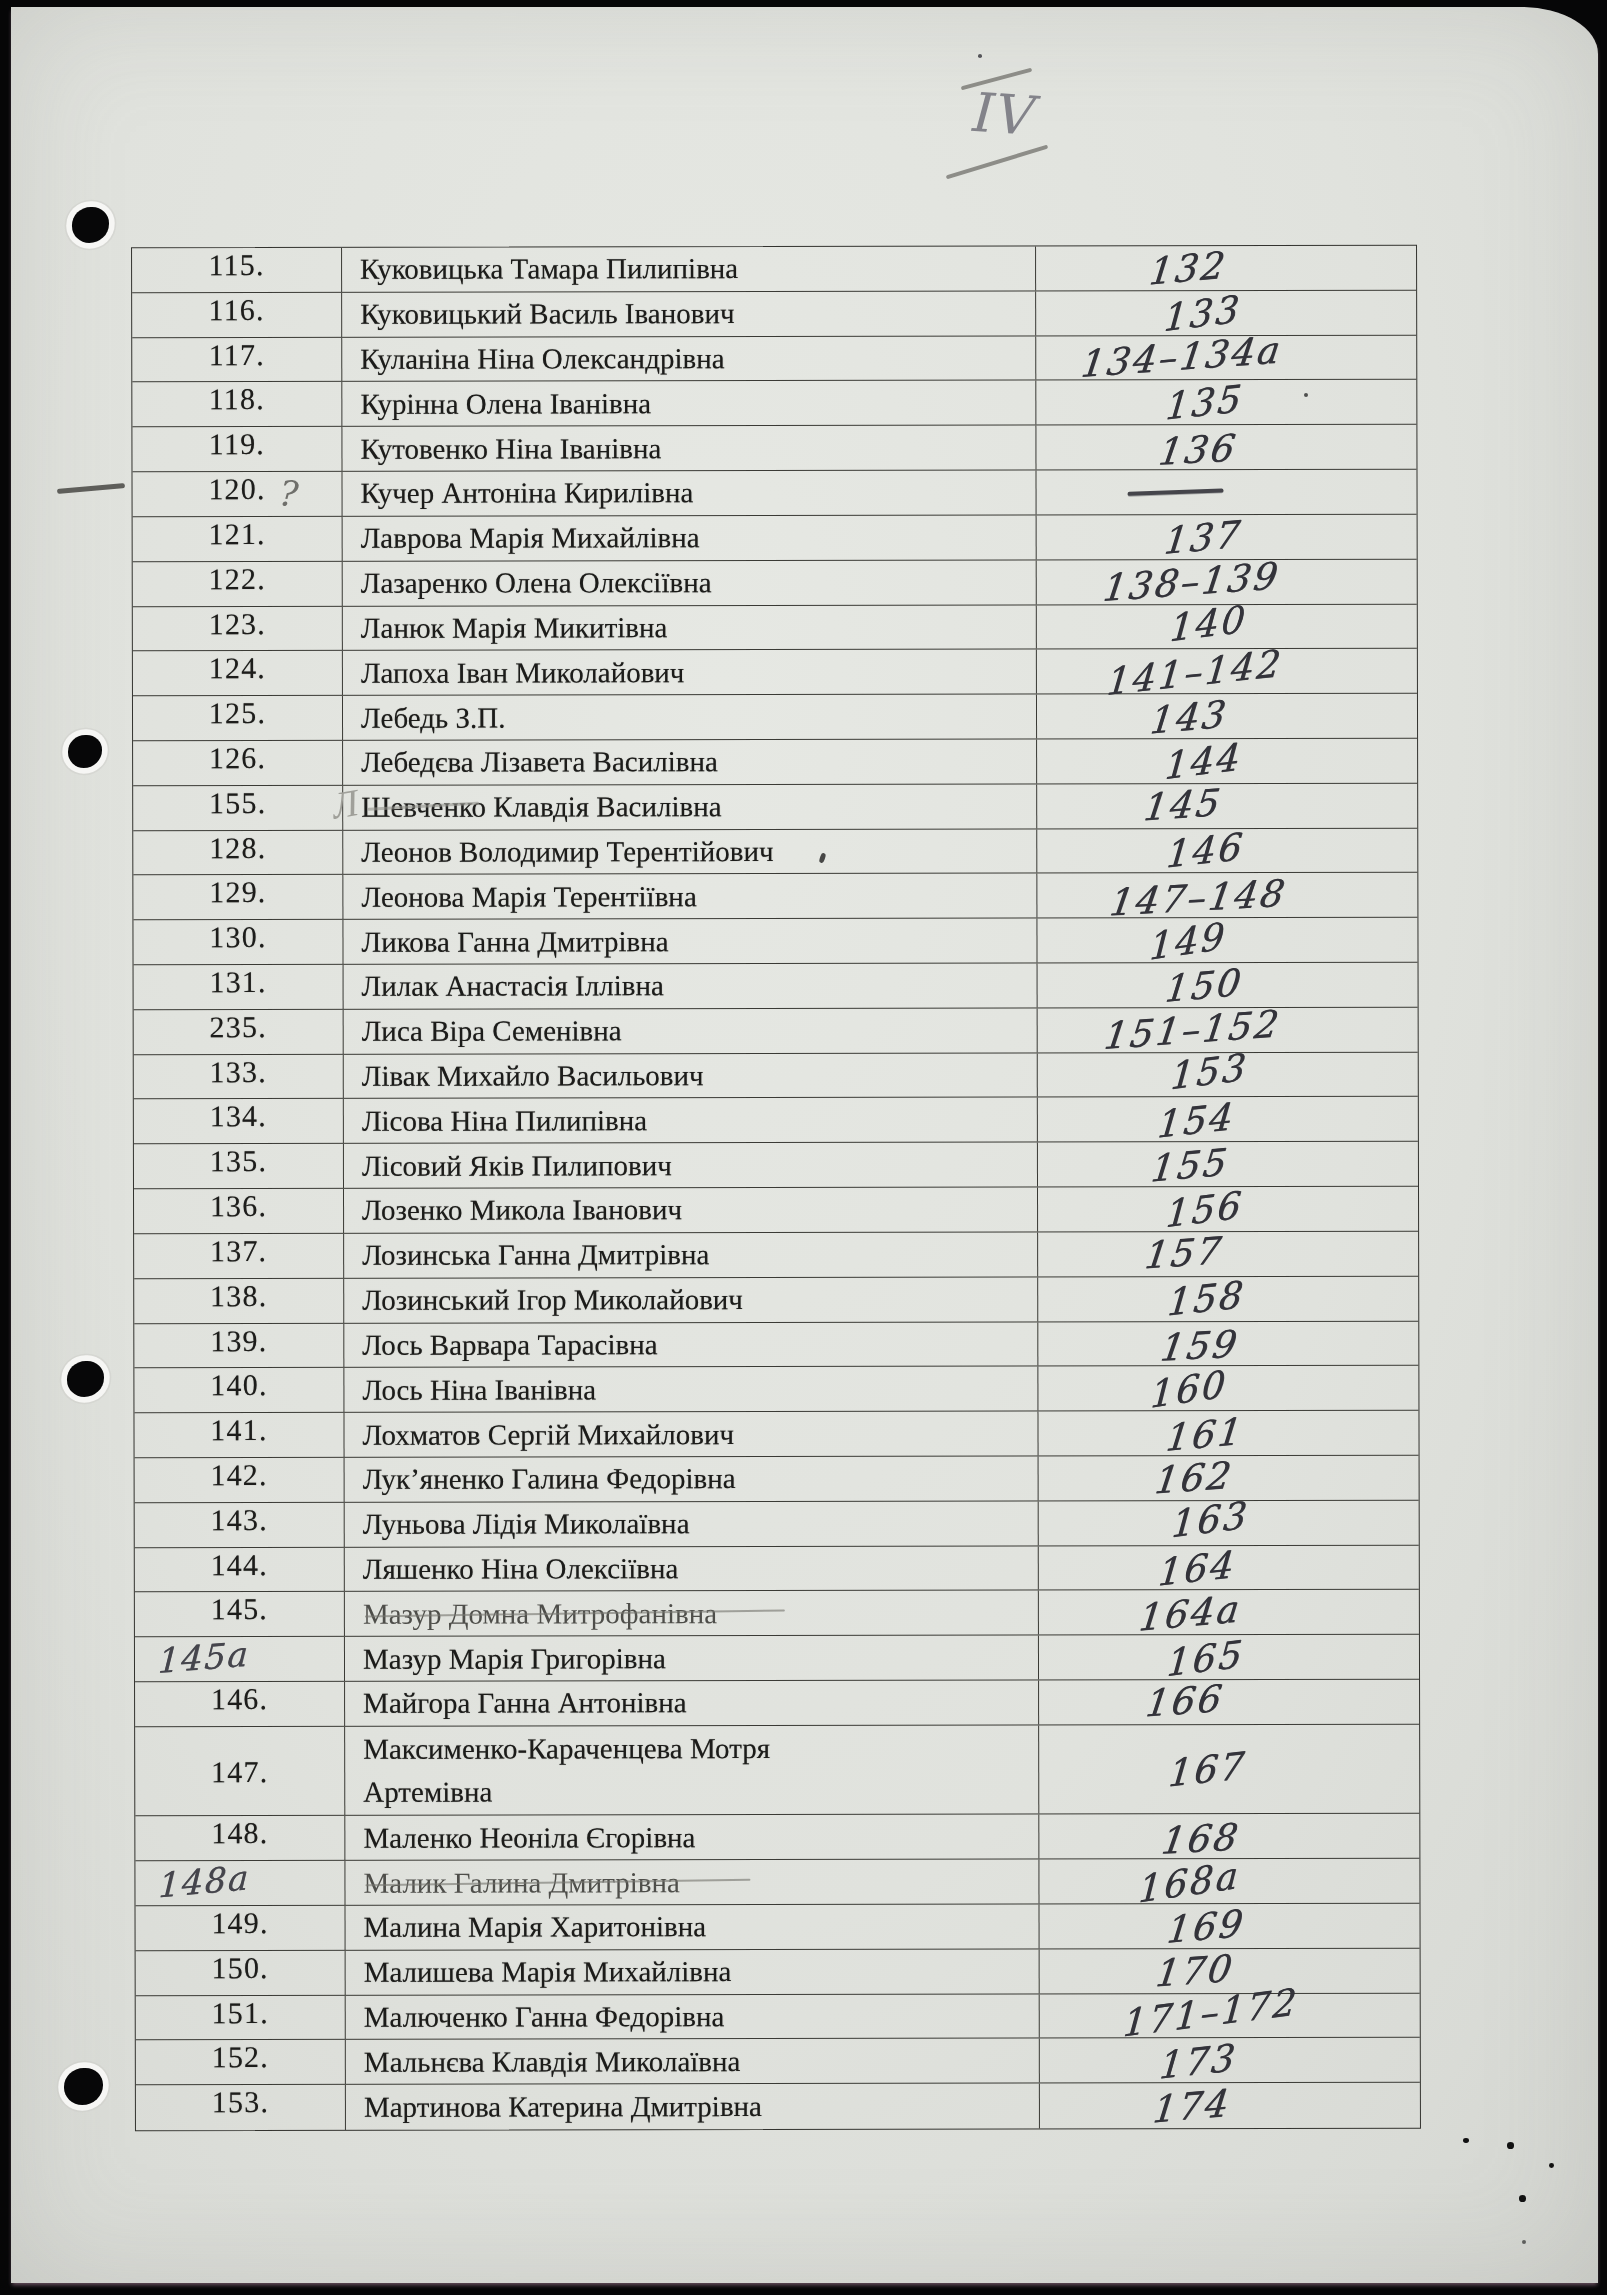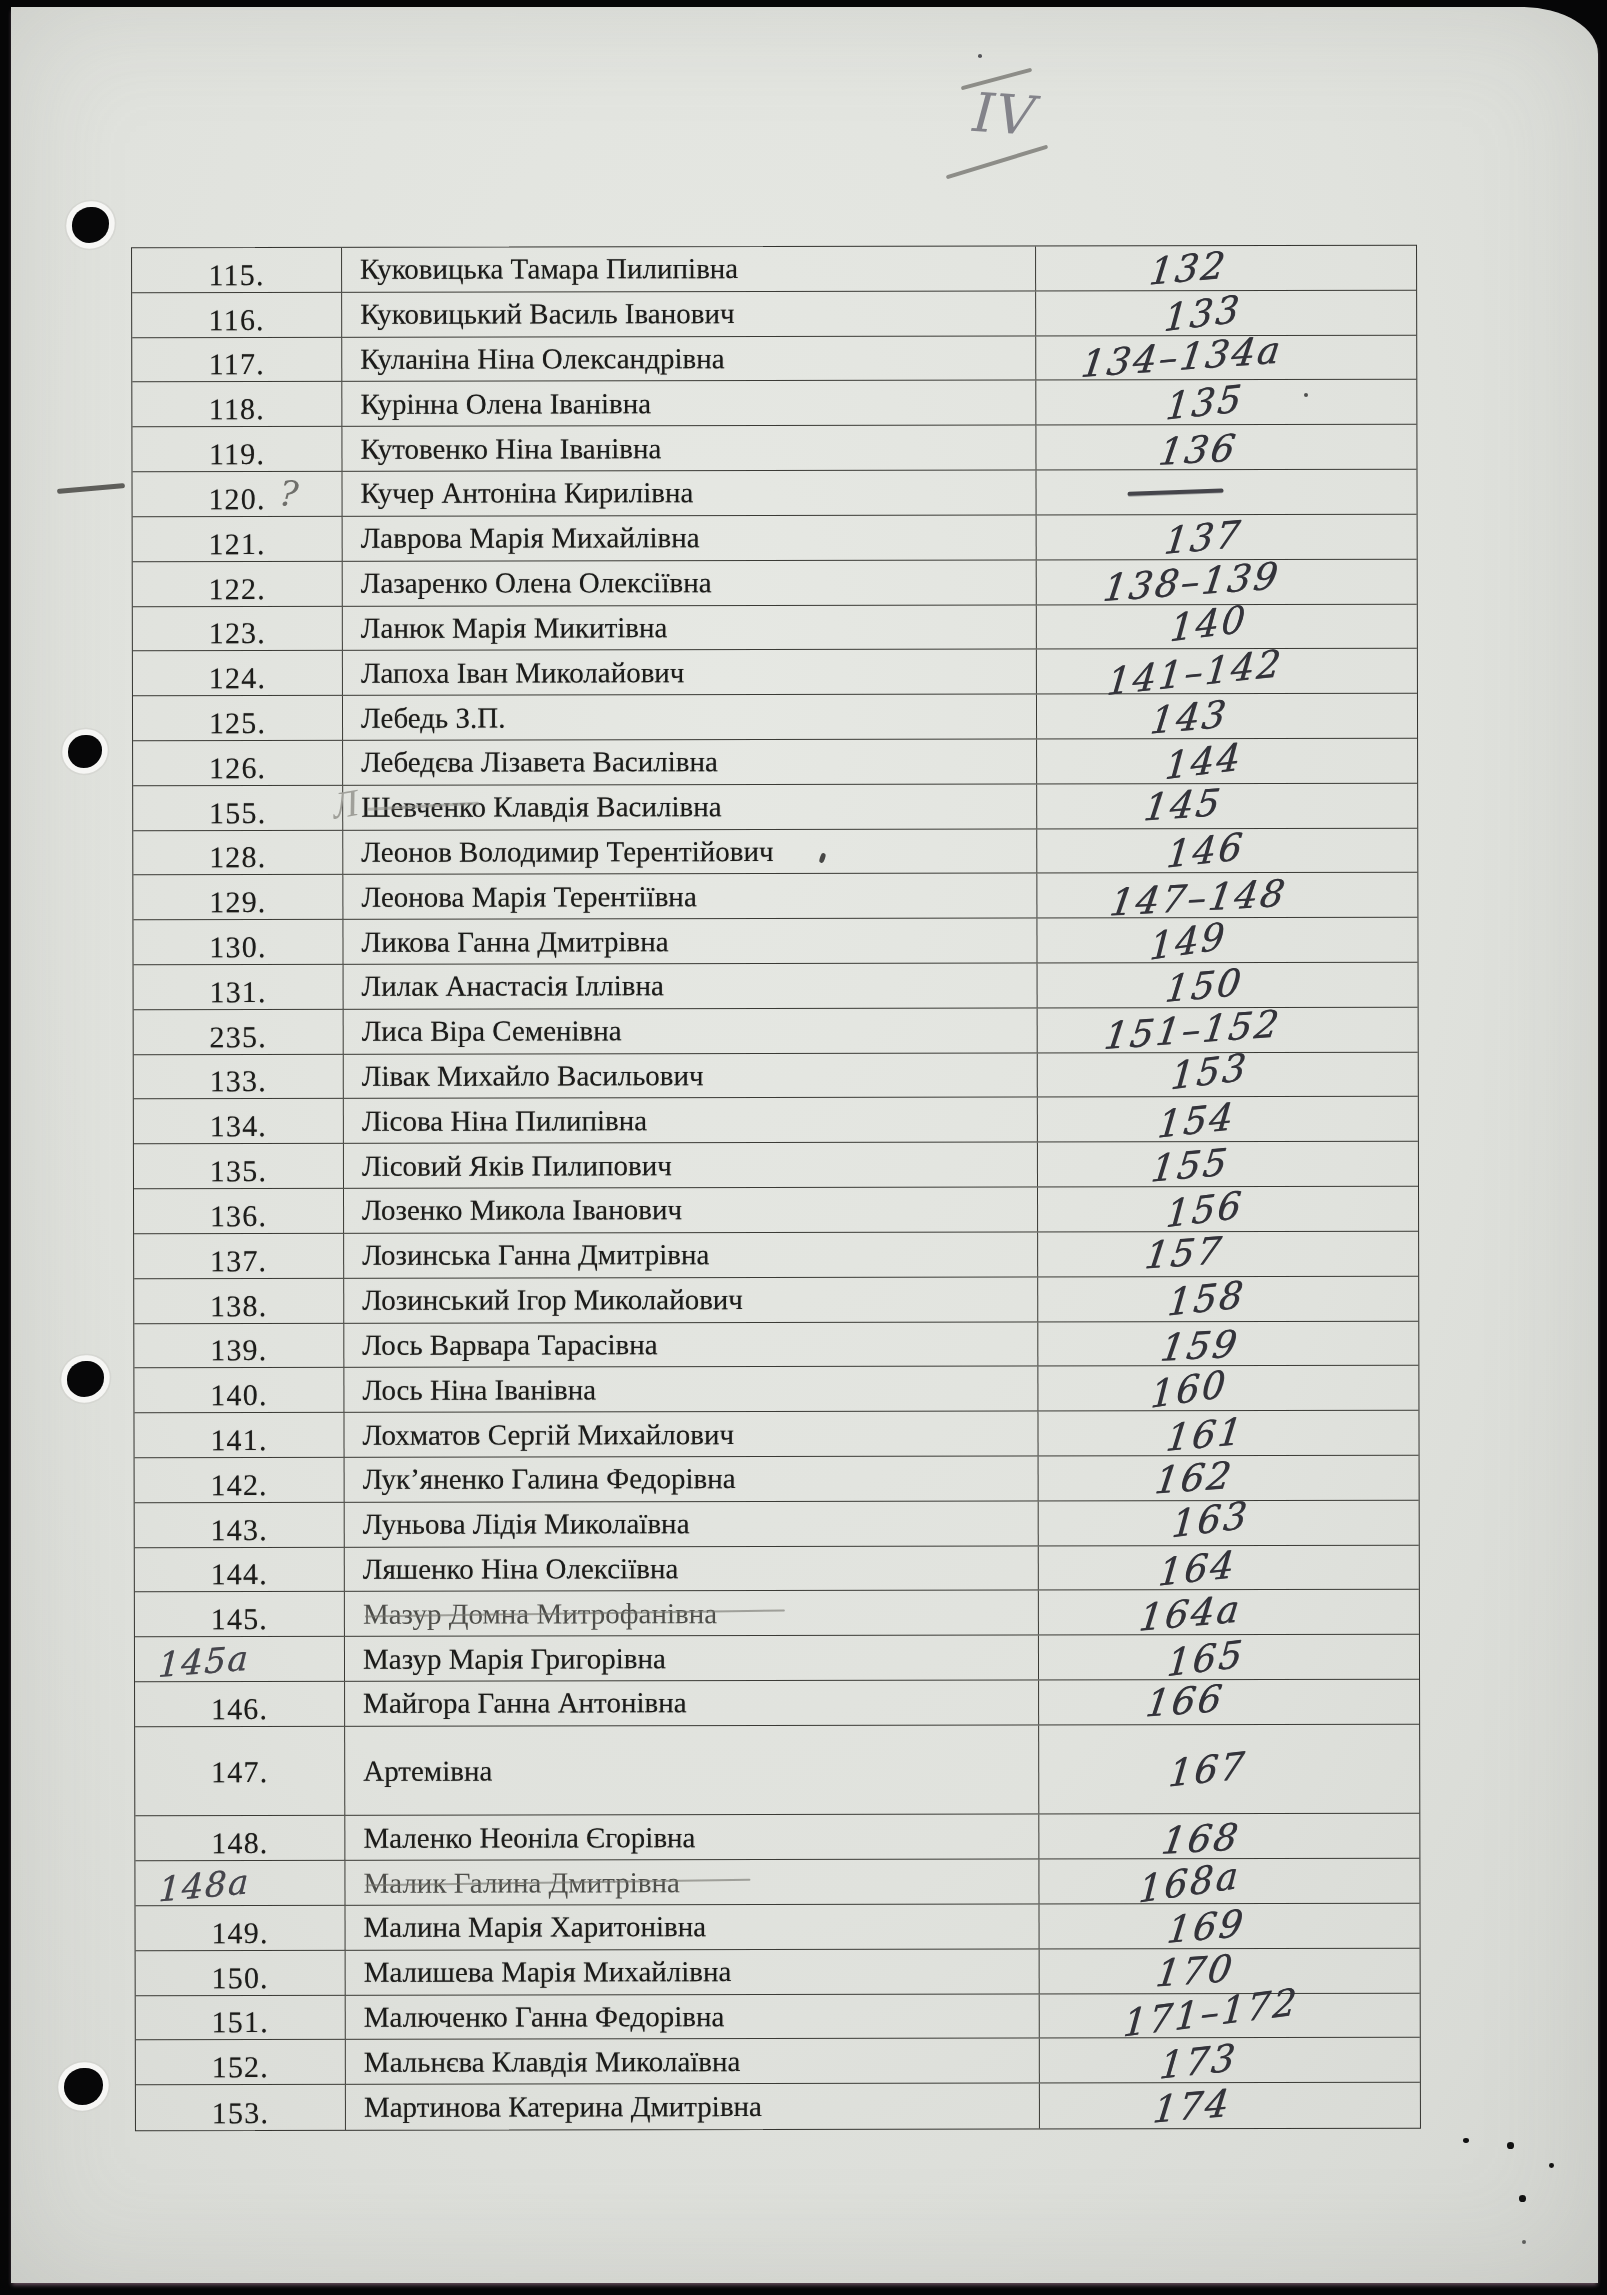--- a/index.html
+++ b/index.html
@@ -18,21 +18,21 @@
     position:absolute;left:122px;top:239px;width:1286px;height:1884px;
     border:1.6px solid #33332f;box-sizing:border-box;
     transform:rotate(-0.12deg);
     display:flex;flex-direction:column;
     background:transparent;
   }
   .row{display:flex;height:45px;box-sizing:border-box;border-bottom:1.6px solid #3a3a35;}
   .row:last-child{border-bottom:none;}
   .row.double{height:90px;}
   .c1{flex:0 0 210px;border-right:1.6px solid #3a3a35;box-sizing:border-box;
-      display:flex;align-items:flex-end;justify-content:center;position:relative;
+      display:flex;align-items:flex-start;justify-content:center;position:relative;
       font-size:30px;color:#1d1d1b;letter-spacing:1.2px;}
   .row.double .c1{align-items:center;line-height:43px;}
   .c2{flex:0 0 694px;border-right:1.6px solid #3a3a35;box-sizing:border-box;
       display:flex;flex-direction:column;justify-content:center;align-items:flex-start;
       padding-left:18px;position:relative;}
   .c3{flex:1;display:flex;align-items:center;justify-content:center;
       padding-right:57px;position:relative;}
   .name{font-size:29px;color:#1c1c1a;line-height:43px;white-space:nowrap;
         text-shadow:0 0 0.8px rgba(25,25,22,0.55);}
   .name.faded{color:#4e4e4a;text-shadow:none;}
@@ -447,20 +447,21 @@
         </div>
         <div class="c3">
           <span class="hw" style="transform: rotate(-4deg) skewX(-12deg) translate(-16.3px, -1.6px);">166</span>
         </div>
       </div>
       <div class="row double">
         <div class="c1">
           <span class="num">147.</span>
         </div>
         <div class="c2">
+          <span class="name">Максименко-Караченцева Мотря</span>
           <span class="name">Артемівна</span>
         </div>
         <div class="c3">
           <span class="hw" style="transform: rotate(-6deg) skewX(-12deg) translate(6.5px, 0.8px);">167</span>
         </div>
       </div>
       <div class="row">
         <div class="c1">
           <span class="num">148.</span>
         </div>

